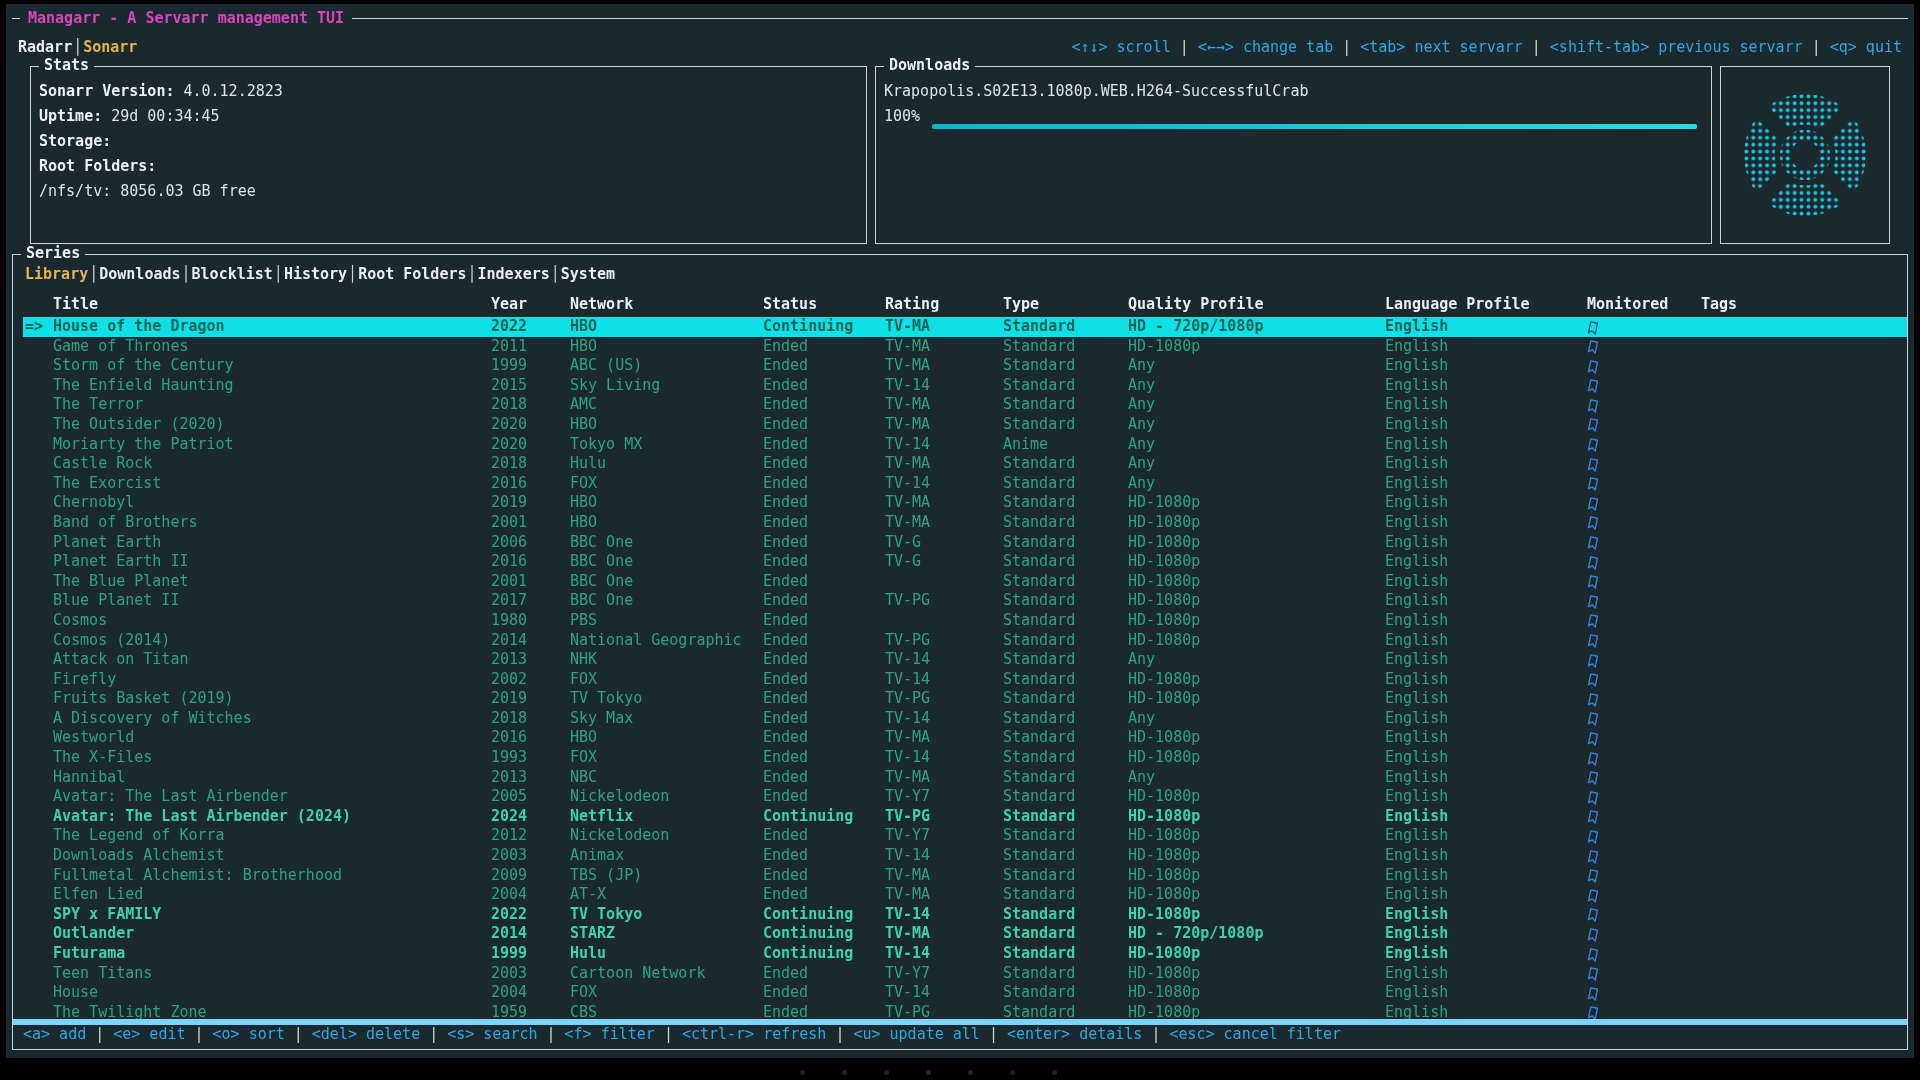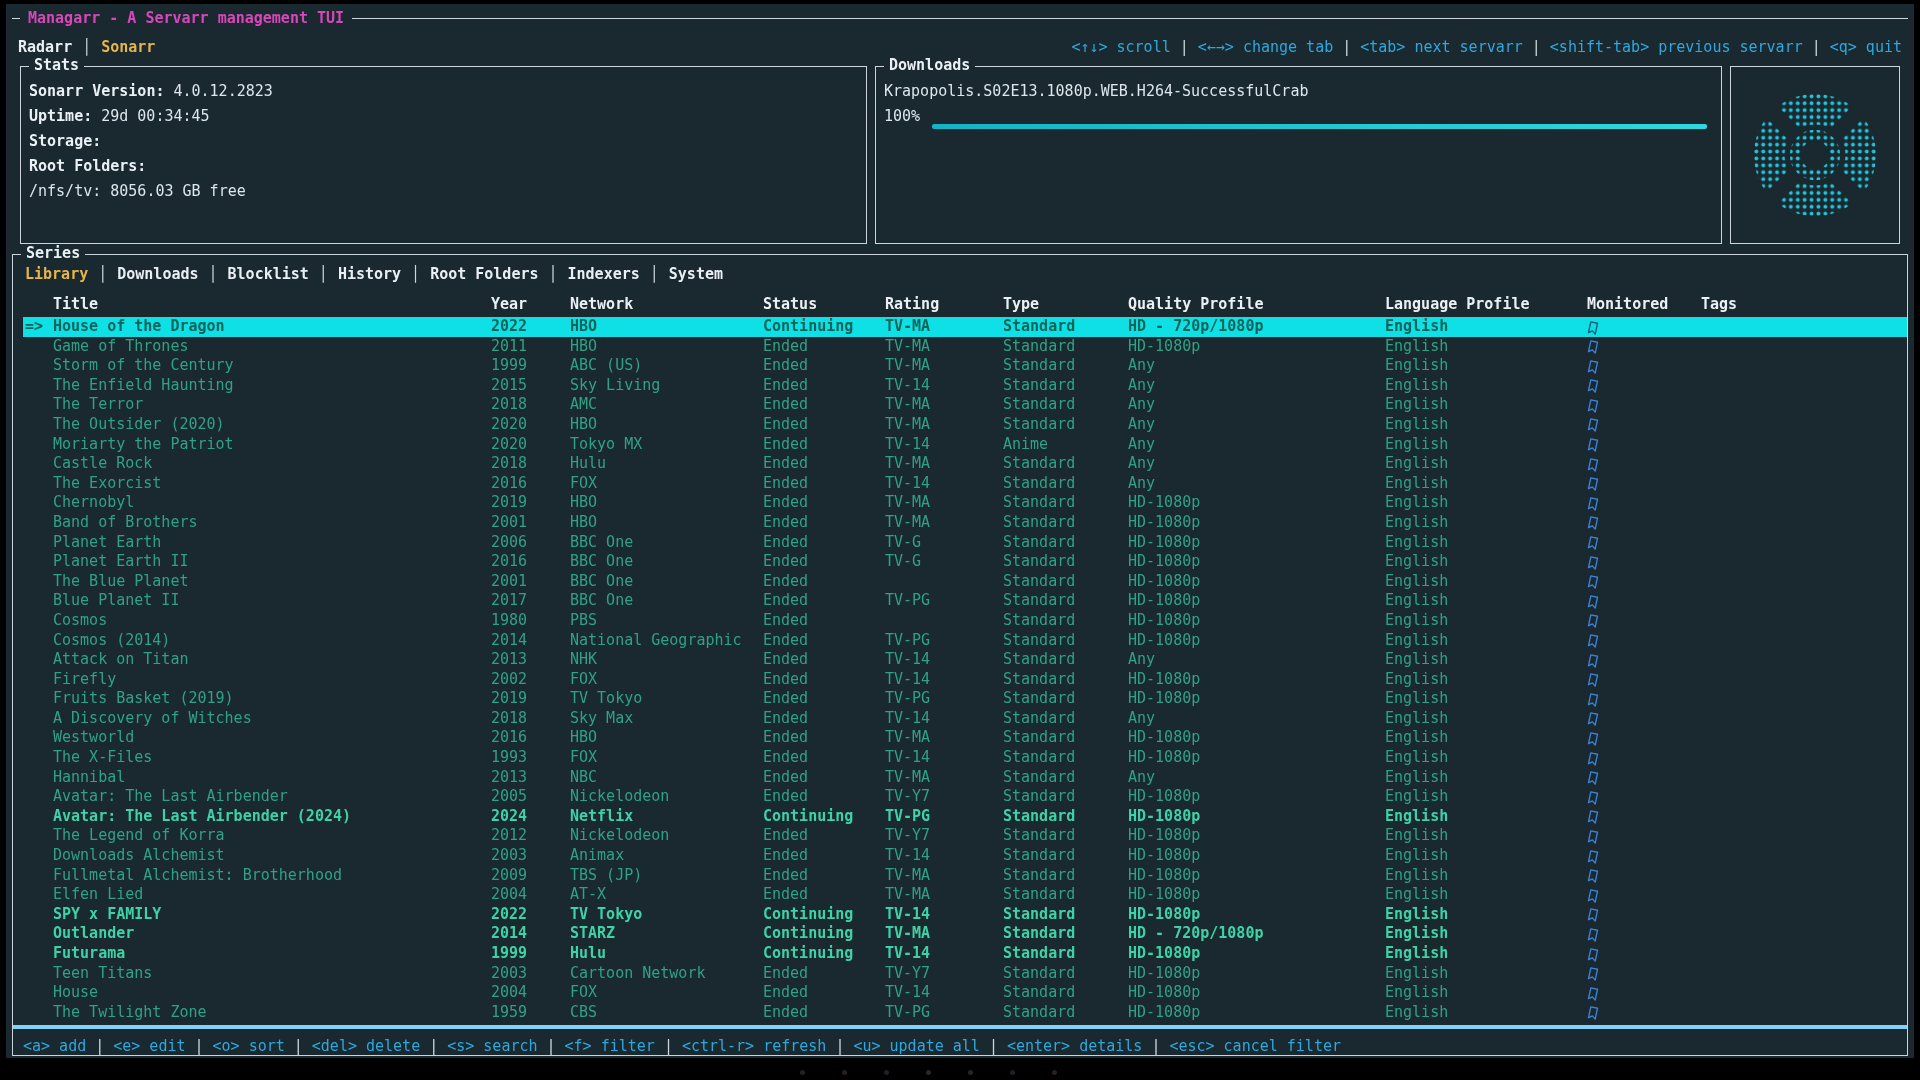--- a/index.html
+++ b/index.html
@@ -9,57 +9,57 @@
   .terminal{position:absolute;left:6px;top:4px;right:6px;bottom:22px;background:#1a2930;display:flex;flex-direction:column;padding:0 4px}
 
   
   .title-row{height:28px;display:flex;align-items:center;padding:0 2px}
   .title-row::before{content:"";width:8px;border-top:1px solid #ccd6da}
   .app-title{color:#d946bb;font-weight:bold;padding:0 8px;white-space:pre}
   .title-rule{flex:1;border-top:1px solid #ccd6da}
 
   
   .tabs-row{height:30px;display:flex;align-items:center;justify-content:space-between;padding:0 8px}
-  .tab-bar{display:flex;gap:10px;font-weight:bold}
+  .tab-bar{display:flex;gap:1px;font-weight:bold}
   .tab{color:#e9eff2;white-space:pre}
   .tab.active{color:#e5b54a}
   .tab-sep{color:#ccd6da}
   .help-bar{display:flex;align-items:flex-start;white-space:pre}
   .key-hint{color:#2fa8dd}
   .help-sep{color:#ccd6da;margin:0 9px}
 
   
-  .top-panels{display:flex;gap:8px;height:178px;margin:4px 10px 10px}
+  .top-panels{display:flex;gap:8px;height:178px;margin:4px 20px 10px}
   .panel{position:relative;border:1px solid #ccd6da;background:#1a2930}
   .panel-title{position:absolute;top:-11px;left:8px;background:#1a2930;padding:0 5px;font-weight:bold;color:#eaf0f3;z-index:2}
   .stats-panel,.downloads-panel{flex:1 1 0;padding:12px 14px 0 8px}
   .logo-panel{width:170px;display:flex;align-items:center;justify-content:center}
   .stat-line{display:flex;align-items:flex-end;line-height:25px;white-space:pre}
   .stat-label{font-weight:bold;color:#eaf0f3}
   .stat-value{color:#dde6ea}
   .stat-label + .stat-value{margin-left:9px}
   .bar{position:relative;flex:1;height:5px;margin-left:12px}
   .bar-track{position:absolute;left:0;right:0;top:2px;height:1px;background:#dde6ea}
   .bar-fill{position:absolute;left:0;top:0;height:5px;background:linear-gradient(90deg,#14b4c6,#2fd8e0);border-radius:2px}
 
   
-  .series-panel{flex:1;margin:0 2px 2px;display:flex;flex-direction:column;min-height:0}
+  .series-panel{flex:1;margin:0 2px 8px;display:flex;flex-direction:column;min-height:0}
   .series-tabs-row{height:32px;display:flex;align-items:flex-end;padding:2px 12px 4px}
   .table{flex:1;display:flex;flex-direction:column;min-height:0;padding-left:10px;--cols:468px 79px 193px 122px 118px 125px 257px 202px 114px 1fr}
   .thead{display:grid;grid-template-columns:var(--cols);height:26px;margin-top:4px;align-items:center;font-weight:bold;color:#eaf0f3;white-space:nowrap}
   .tbody{flex:1;overflow:hidden}
   .tr{display:grid;grid-template-columns:var(--cols);height:19.6px;line-height:19.6px;color:#2fa284;white-space:nowrap}
   .tr.bold{color:#3ed3a6;font-weight:bold}
   .tr.selected{background:#0ee0e6;color:#0b6459}
   .td,.th{overflow:hidden}
   .c-title{position:relative;padding-left:30px}
   .row-marker{position:absolute;left:2px;top:0;white-space:pre}
   .mon-icon{width:12px;height:14px;transform:rotate(12deg);color:#3b82d4;display:inline-block;vertical-align:middle;margin-top:2px}
   .tr.selected .mon-icon{color:#135a78}
-  .footer-help{height:30px;border-top:4px solid #7dd3fc;display:flex;align-items:flex-end;padding:0 10px;white-space:pre}
+  .footer-help{height:30px;border-top:6px solid #7dd3fc;display:flex;align-items:flex-start;padding:0 10px;white-space:pre}
 
   .logo-svg{width:138px;height:138px}
   .dock-hint{position:absolute;bottom:5px;left:800px;width:5px;height:5px;border-radius:50%;background:#5a6a5a;opacity:.35;
     box-shadow:42px 0 0 #7a5555,84px 0 0 #55607a,126px 0 0 #7a7055,168px 0 0 #557a60,210px 0 0 #60557a,252px 0 0 #7a5a55}
 </style>
 </head>
 <body>
 
 <div class="screen">
   <div class="terminal">

